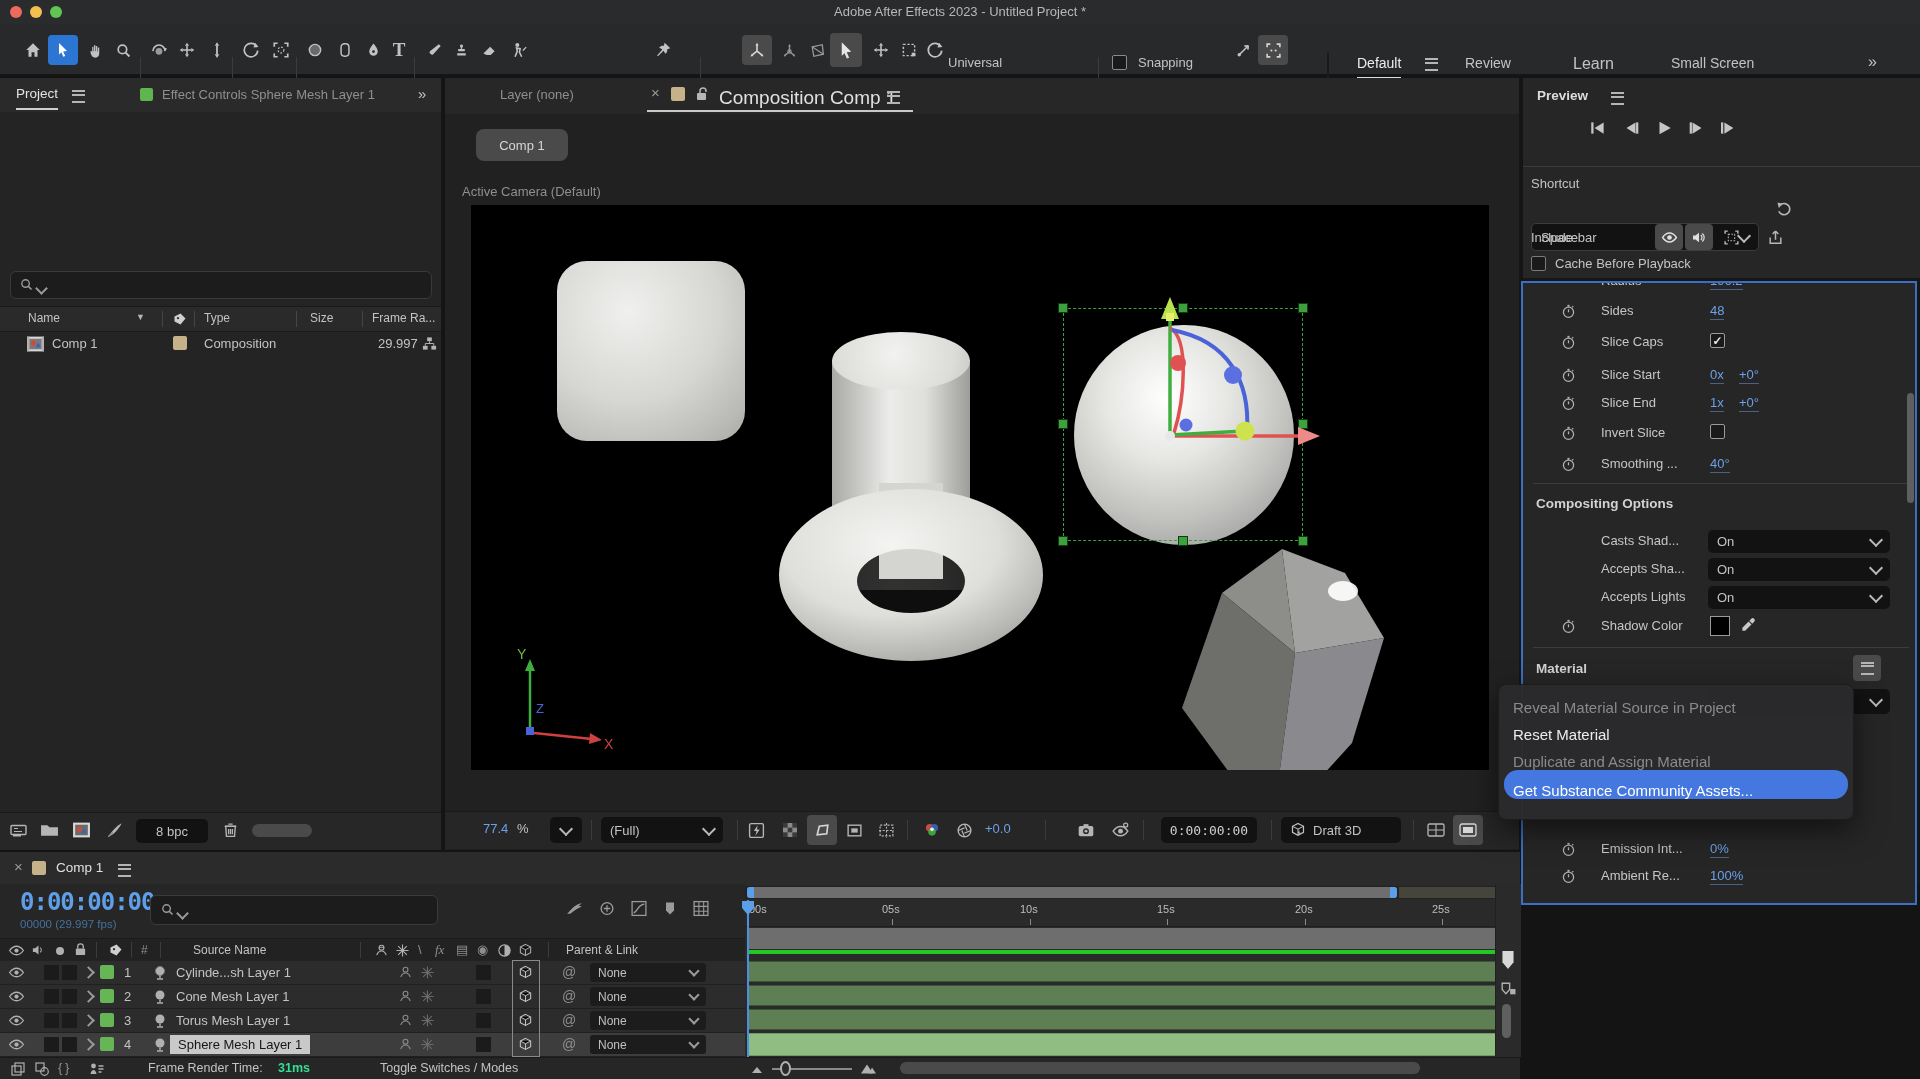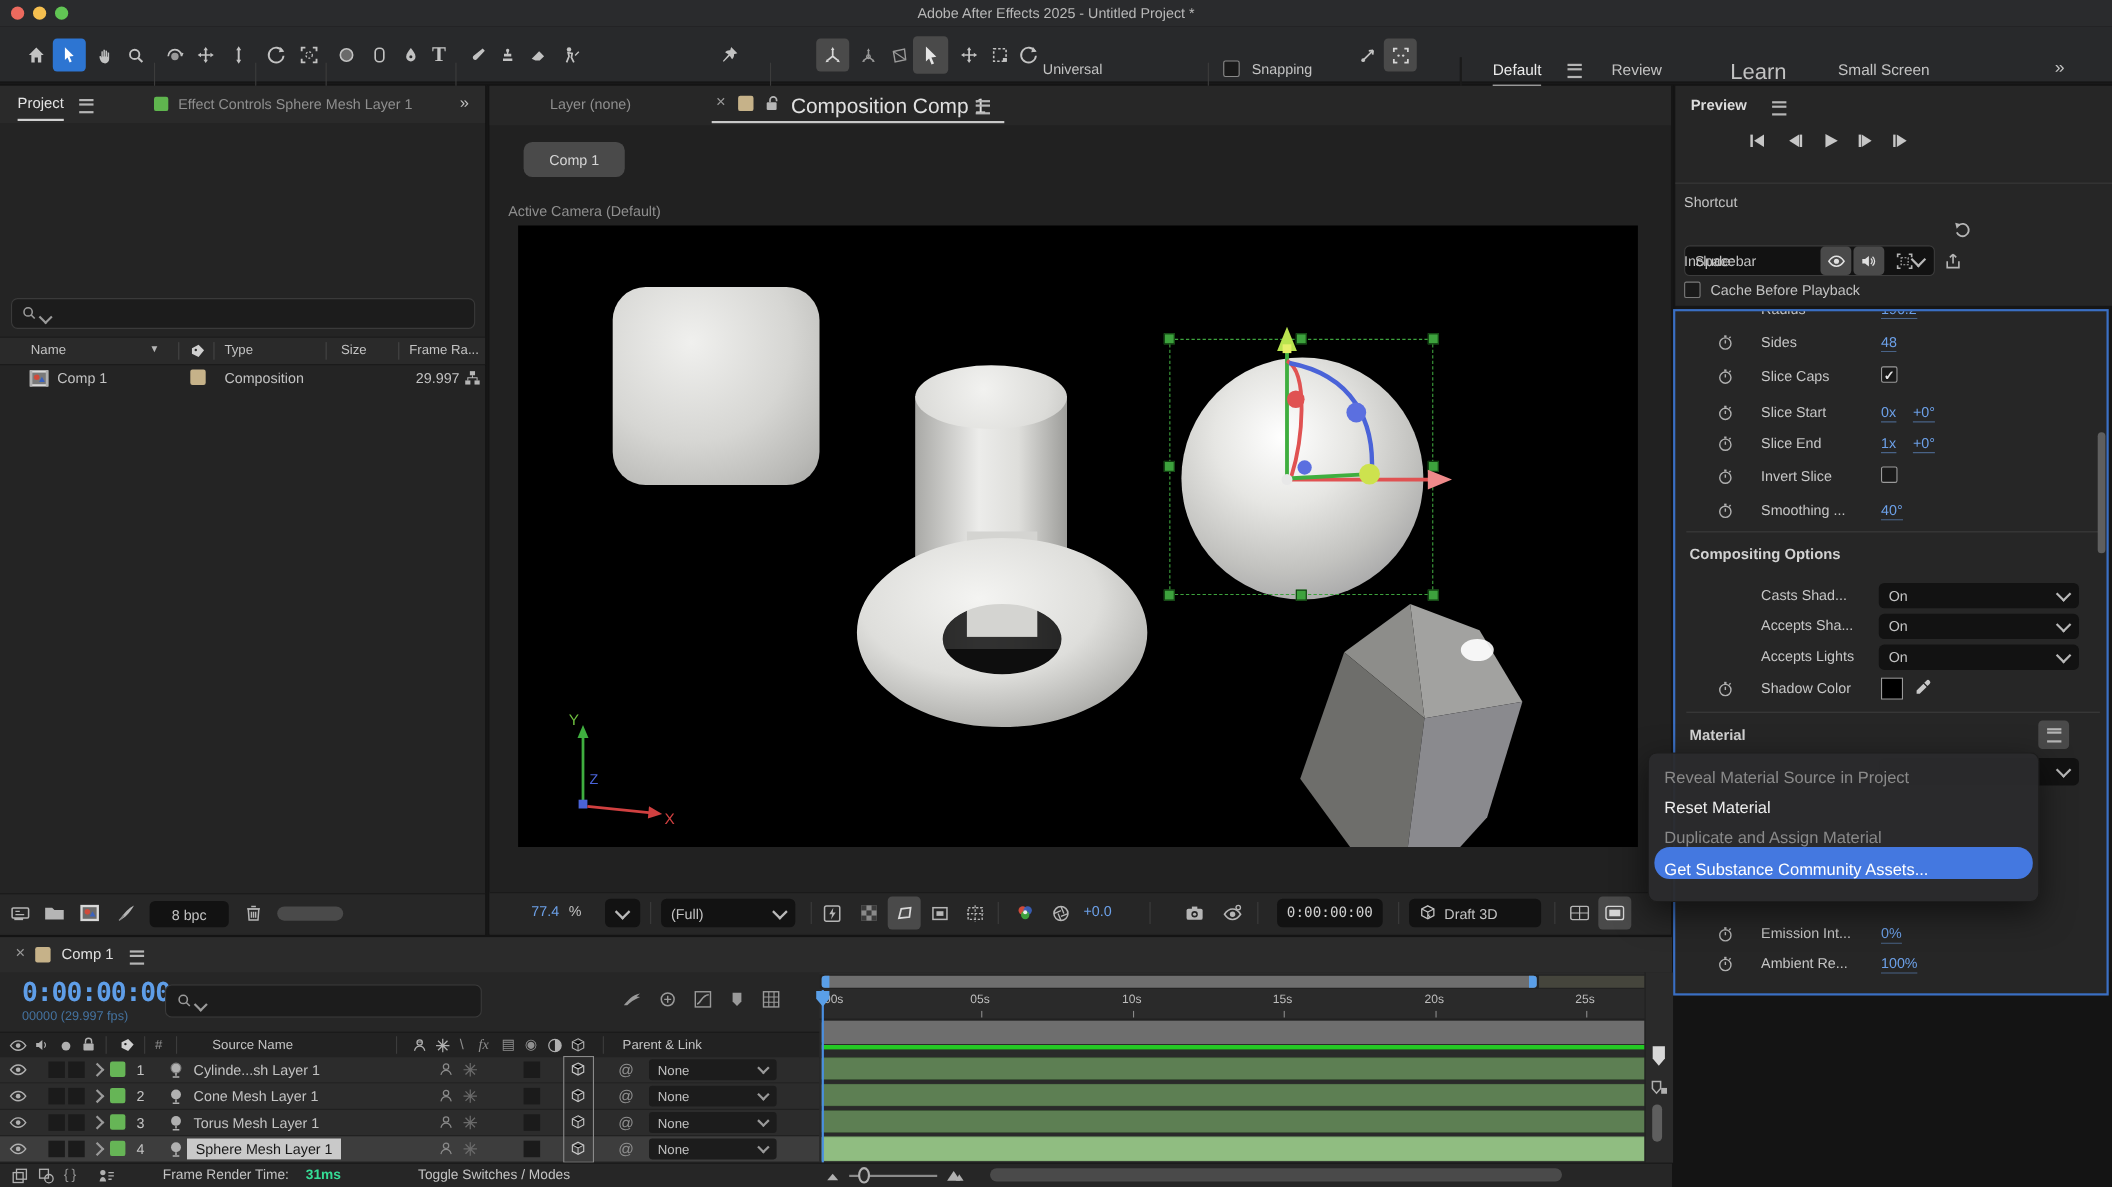--- a/index.html
+++ b/index.html
@@ -35,21 +35,21 @@
   .rlabel{position:absolute;top:3px;color:#bdbdbd;font-size:11px;}
   .handle{position:absolute;width:10px;height:10px;background:#3da23d;border:1px solid #0f3b0f;box-sizing:border-box;}
 </style>
 </head>
 <body>
 
 <div class="panel" style="left:0;top:0;width:1920px;height:24px;background:#2a2b2d;">
   <div class="abs" style="left:10px;top:6px;width:12px;height:12px;border-radius:50%;background:#ec6a5e;"></div>
   <div class="abs" style="left:30px;top:6px;width:12px;height:12px;border-radius:50%;background:#f5bf4f;"></div>
   <div class="abs" style="left:50px;top:6px;width:12px;height:12px;border-radius:50%;background:#61c554;"></div>
-  <div class="abs txt" style="left:0;right:0;top:4px;text-align:center;color:#b8b8b8;">Adobe After Effects 2025 - Untitled Project *</div>
+  <div class="abs txt" style="left:0;right:0;top:4px;text-align:center;color:#b8b8b8;">Adobe After Effects 2023 - Untitled Project *</div>
 </div>
 
 <div class="panel" style="left:0;top:24px;width:1920px;height:52px;background:#28292b;border-bottom:2px solid #151515;box-sizing:border-box;">
   <div class="toolbtn abs" style="left:18px;top:11px;">
     <svg class="ic" width="18" height="18" viewBox="0 0 16 16">
         <path d="M8 2 L14 8 H12 V14 H9.3 V10 H6.7 V14 H4 V8 H2 Z" fill="#c2c2c2"></path>
       </svg>
   </div>
   <div class="toolbtn blue abs" style="left:48px;top:11px;">
     <svg class="ic" width="16" height="16" viewBox="0 0 16 16">
@@ -209,21 +209,21 @@
         <path d="M2 5 V2 H5 M11 2 H14 V5 M14 11 V14 H11 M5 14 H2 V11" stroke="#d6d6d6" fill="none" stroke-width="1.5"></path>
         <circle cx="6" cy="8" r="1" fill="#d6d6d6"></circle>
         <circle cx="10" cy="8" r="1" fill="#d6d6d6"></circle>
       </svg>
   </div>
   <div class="vline" style="left:1327px;top:28px;height:32px;background:#1a1a1a;width:2px;"></div>
 
   <span class="abs" style="left:1357px;top:31px;font-size:14px;color:#ececec;border-bottom:2px solid #dcdcdc;padding-bottom:6px;">Default</span>
   <div class="abs burger" style="left:1425px;top:34px;"></div>
   <span class="abs txt" style="left:1465px;top:31px;font-size:14px;">Review</span>
-  <span class="abs txt" style="left:1573px;top:31px;font-size:20px;">Learn</span>
+  <span class="abs txt" style="left:1573px;top:31px;font-size:16px;">Learn</span>
   <span class="abs txt" style="left:1671px;top:31px;font-size:14px;">Small Screen</span>
   <span class="abs txt" style="left:1868px;top:29px;font-size:16px;">»</span>
 </div>
 
 <div class="panel" style="left:0;top:78px;width:443px;height:772px;background:#242424;border-right:2px solid #151515;box-sizing:border-box;">
   <div class="abs" style="left:0;top:0;width:100%;height:34px;background:#2a2a2a;">
     <span class="abs" style="left:16px;top:8px;font-size:13.5px;color:#e4e4e4;border-bottom:2px solid #d0d0d0;padding-bottom:7px;">Project</span>
     <div class="abs burger" style="left:72px;top:12px;"></div>
     <div class="abs" style="left:140px;top:10px;width:13px;height:13px;background:#5fb54e;border-radius:2px;"></div>
     <span class="abs txt dim" style="left:162px;top:9px;max-width:240px;overflow:hidden;">Effect Controls Sphere Mesh Layer 1</span>

